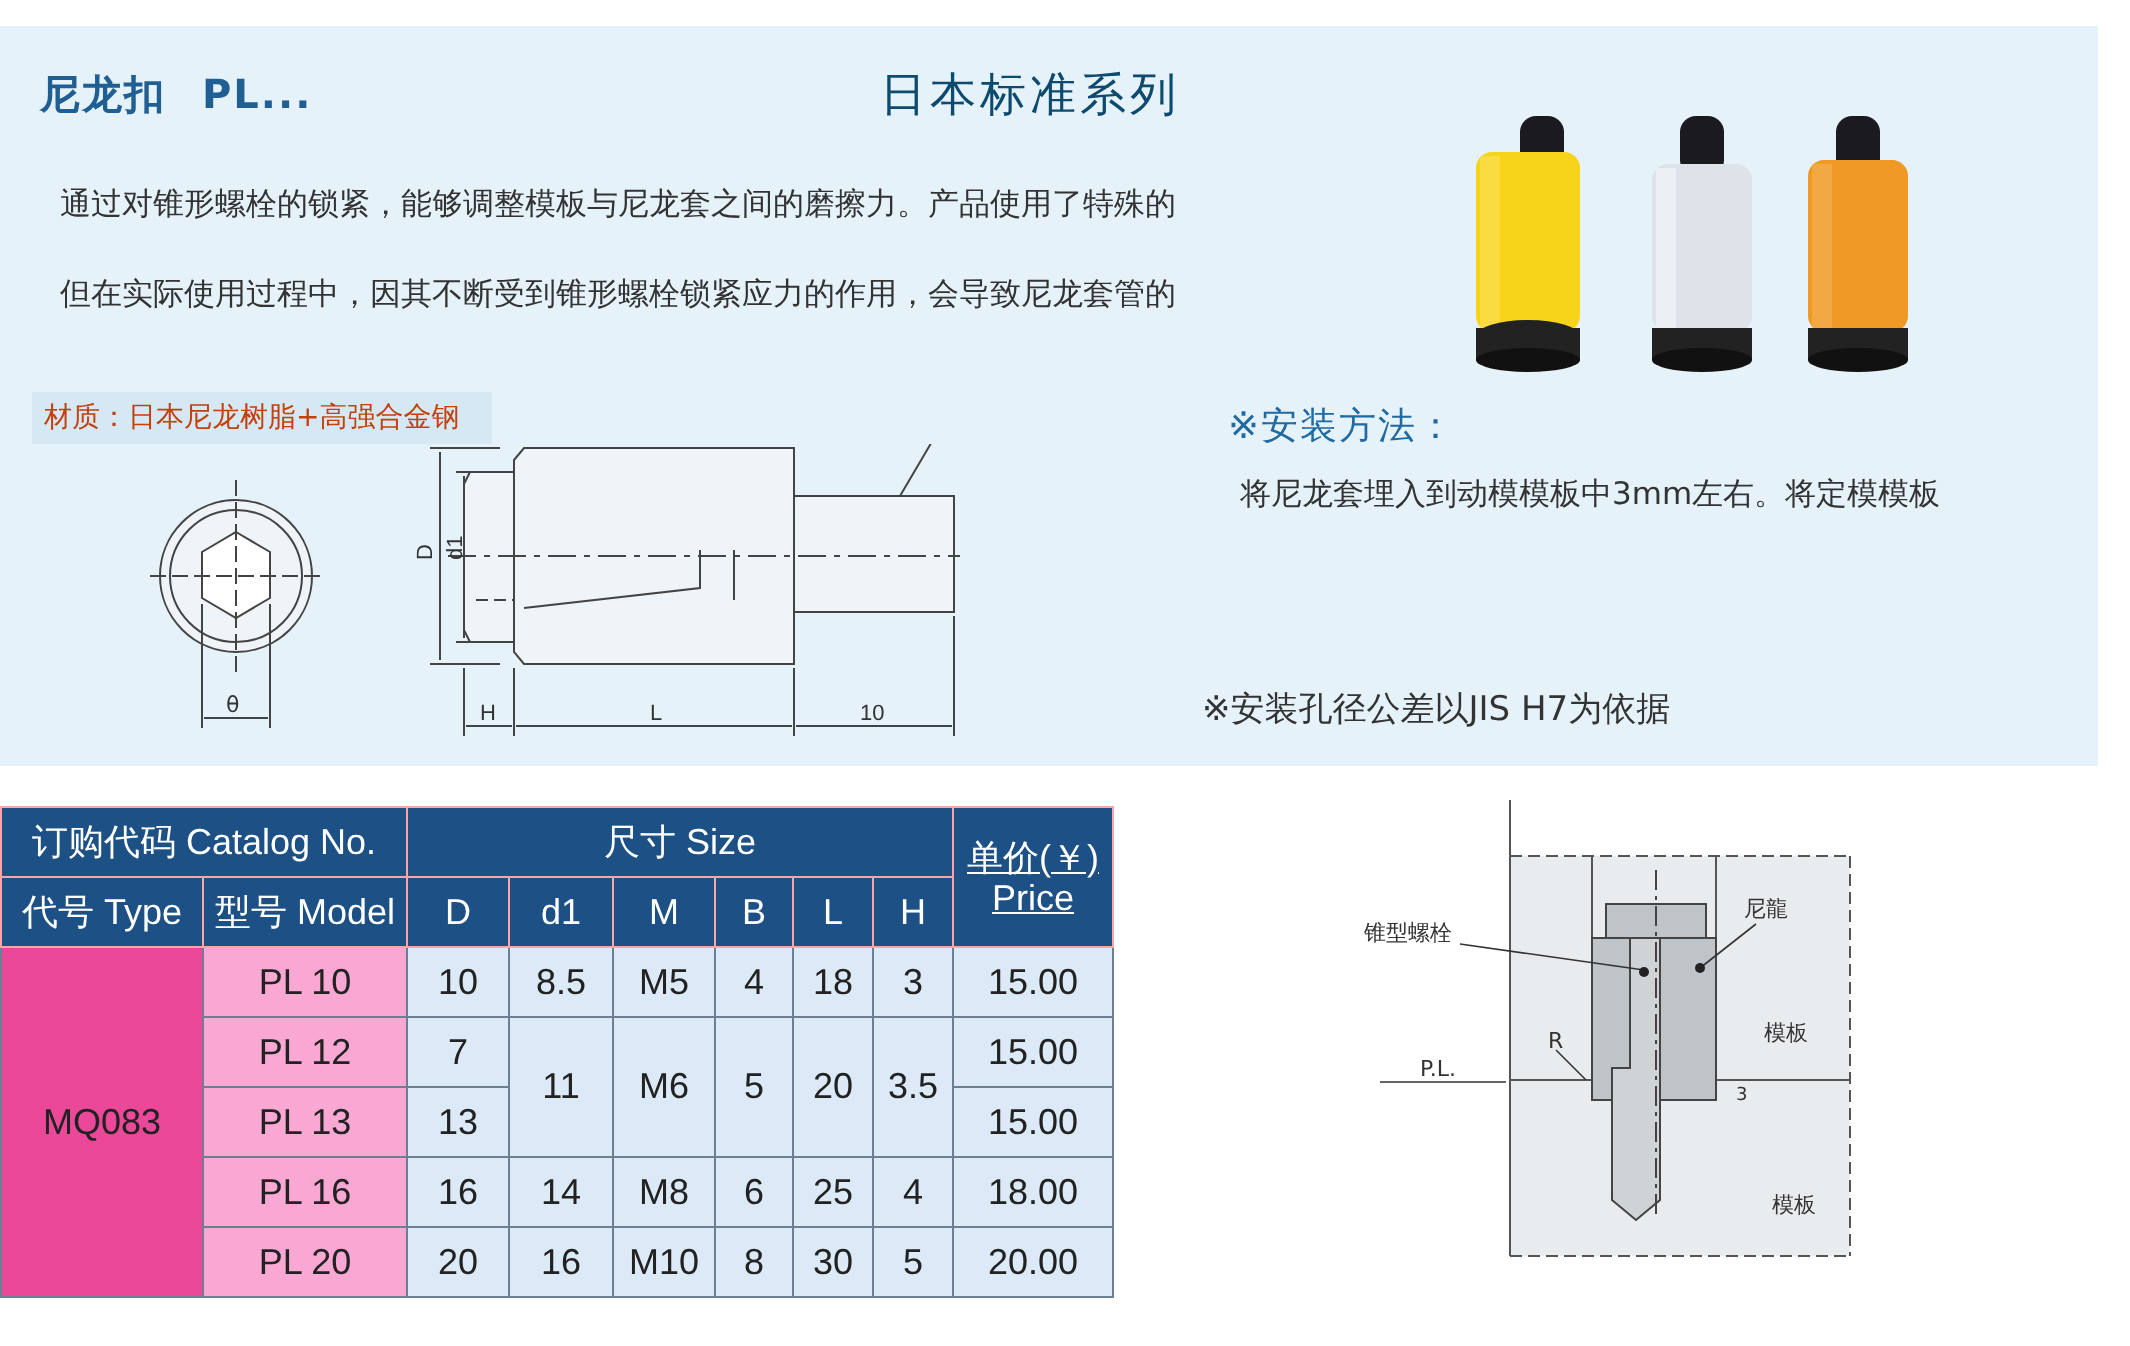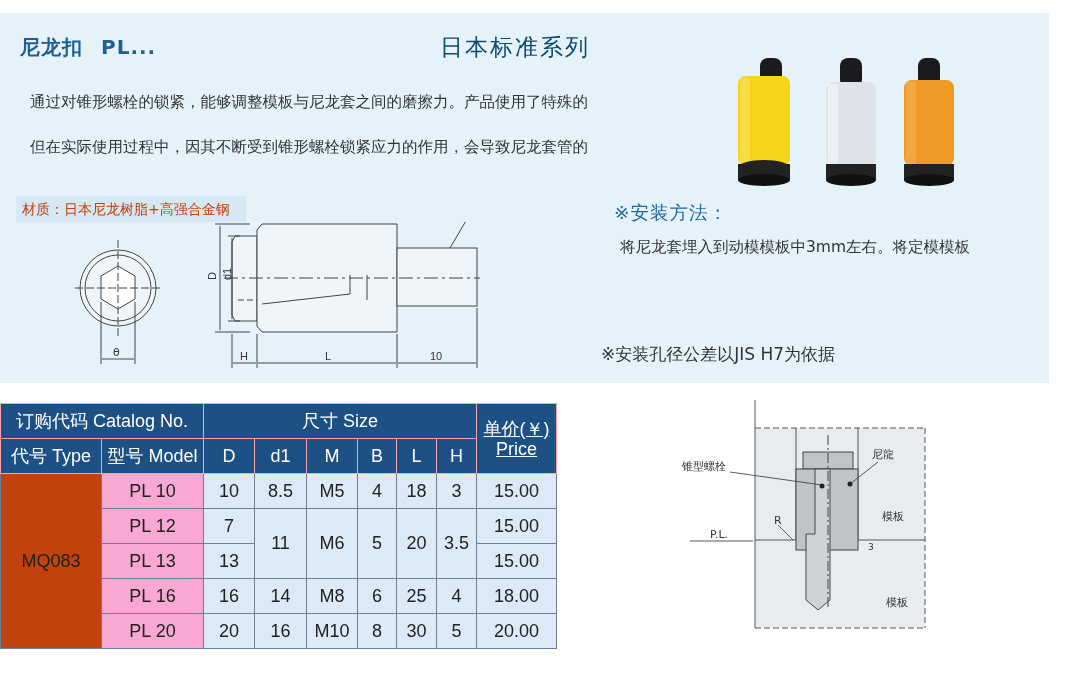--- a/index.html
+++ b/index.html
@@ -18,21 +18,21 @@
   .install-text p{margin:0;white-space:nowrap;}
   .install-note{position:absolute;left:601px;top:343px;font-size:17px;color:#333;}
   .products{position:absolute;left:726px;top:52px;width:260px;height:140px;}
   .drawing{position:absolute;left:60px;top:220px;}
   
   table.spec{position:absolute;left:0;top:403px;border-collapse:collapse;font-family:"Liberation Sans",sans-serif;}
   table.spec th{background:#1d5185;color:#fff;font-weight:normal;font-size:18px;border:1px solid #fca5a5;height:34px;padding:0;}
   table.spec td{font-size:18px;color:#222;text-align:center;height:34px;border:1px solid #6c7f92;padding:0;}
   td.model{background:#f9a8d4;}
   td.val{background:#dbeaf6;}
-  td.type{background:#c2410c;color:#1f5f93;font-size:22px;border-left:none;}
+  td.type{background:#ec4899;color:#1f5f93;font-size:22px;border-left:none;}
   .section{position:absolute;left:650px;top:400px;}
 </style>
 </head>
 <body>
 
 <div class="panel"></div>
 
 <div class="brand">
   <span>尼龙扣</span><span class="pl">PL...</span>
 </div>

